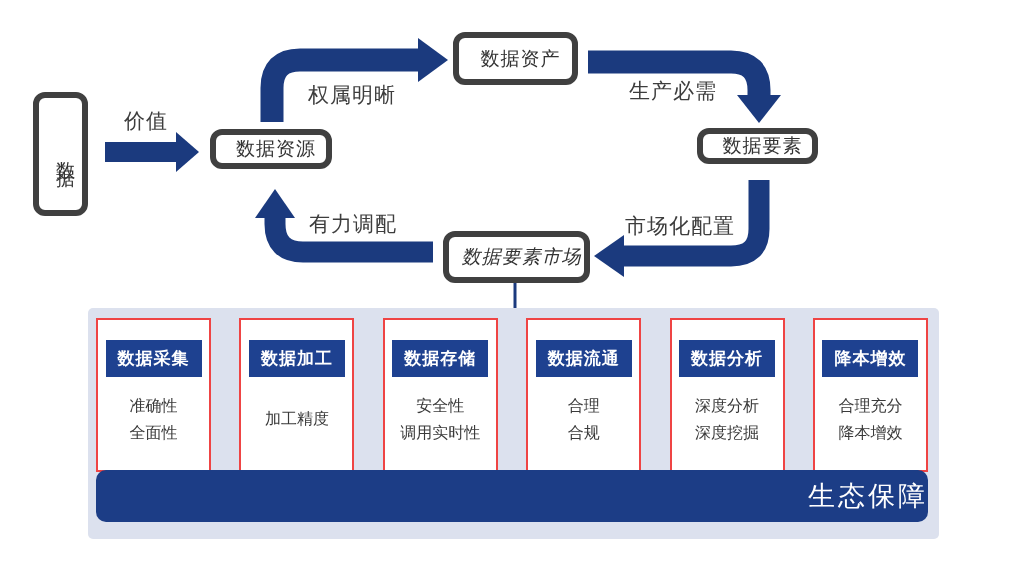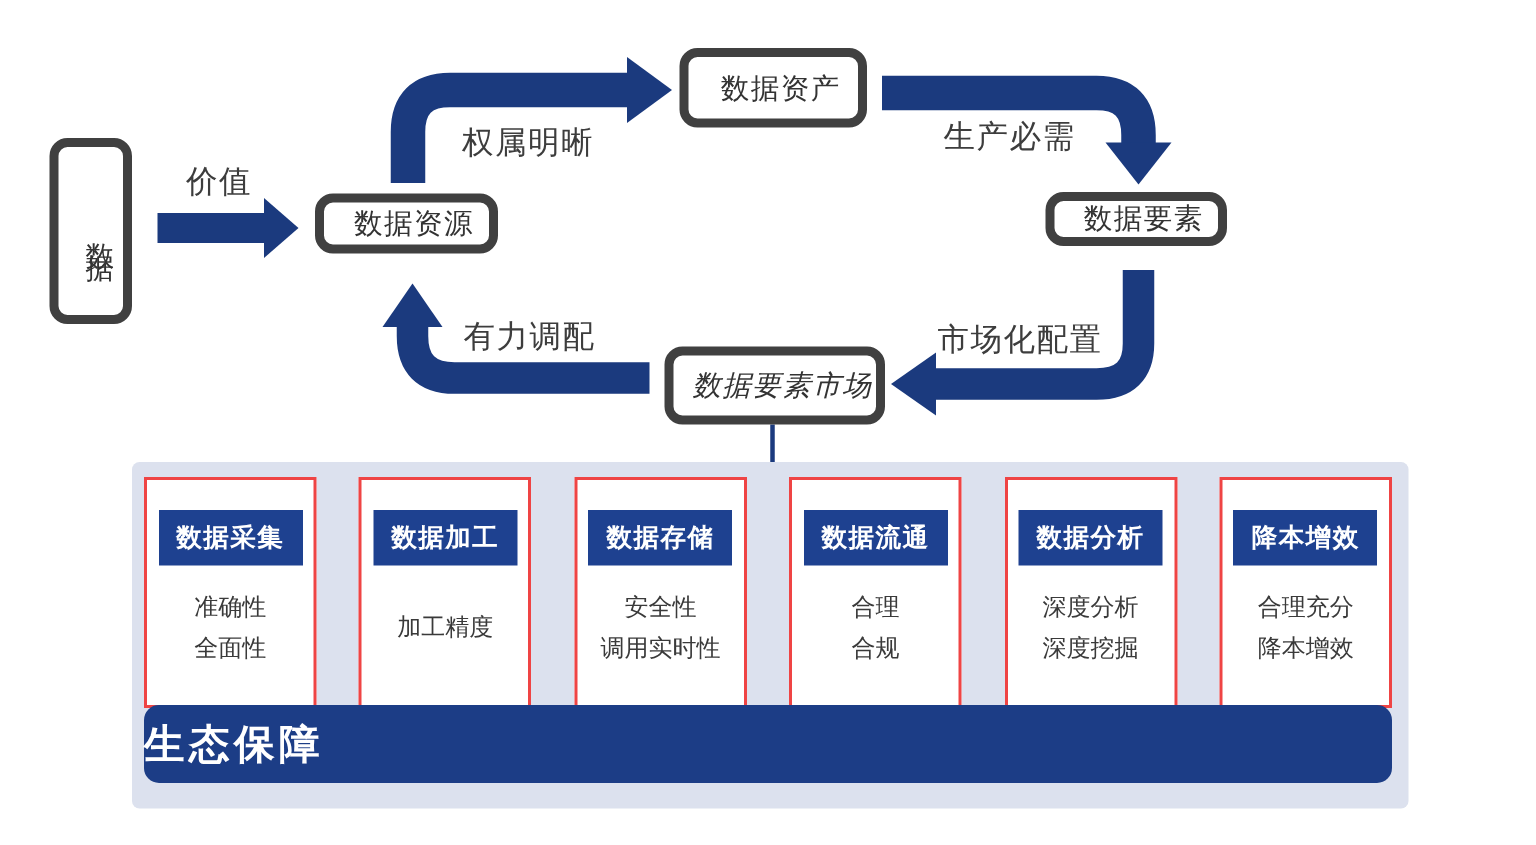--- a/index.html
+++ b/index.html
@@ -47,22 +47,22 @@
     display:flex;align-items:center;justify-content:center;box-sizing:border-box;white-space:nowrap;
   }
   .card-body{
     flex:1;display:flex;flex-direction:column;justify-content:center;align-items:center;
     padding-bottom:8px;color:#3a3a3a;font-size:16px;line-height:1.65;text-align:center;white-space:nowrap;
   }
   .card-body div:empty{display:none;}
   .footer-bar{
     position:absolute;left:8px;right:11px;bottom:17px;height:52px;
     background:#1c3d86;border-radius:10px;
-    display:flex;align-items:center;justify-content:flex-start;
-    color:#ffffff;font-size:27px;font-weight:bold;letter-spacing:3px;
+    display:flex;align-items:center;justify-content:flex-end;
+    color:#ffffff;font-size:27px;font-weight:normal;letter-spacing:3px;
   }
 </style>
 </head>
 <body>
 
 <div class="stage">
 
   <svg class="flow-svg" viewBox="0 0 1024 563" xmlns="http://www.w3.org/2000/svg">
     <g fill="none" stroke="#1b3a7e">
 

